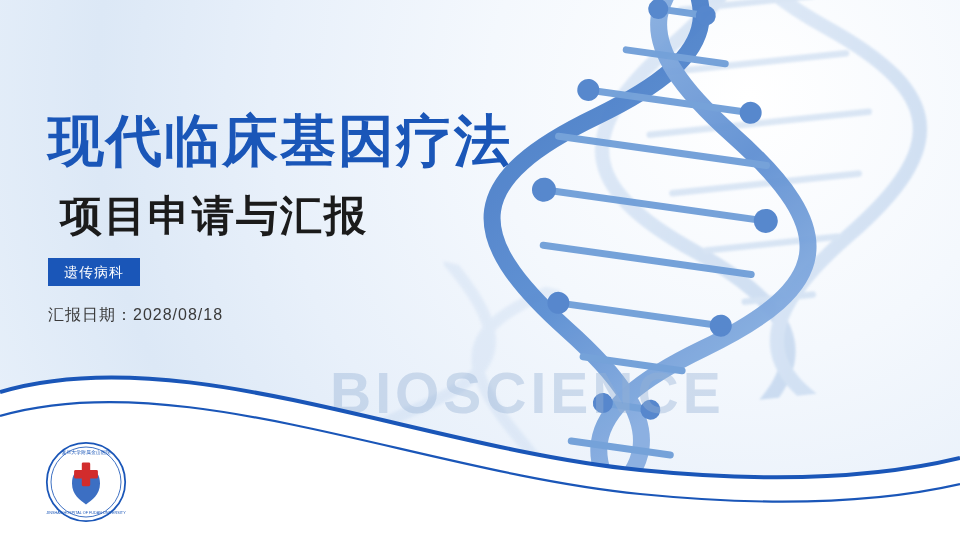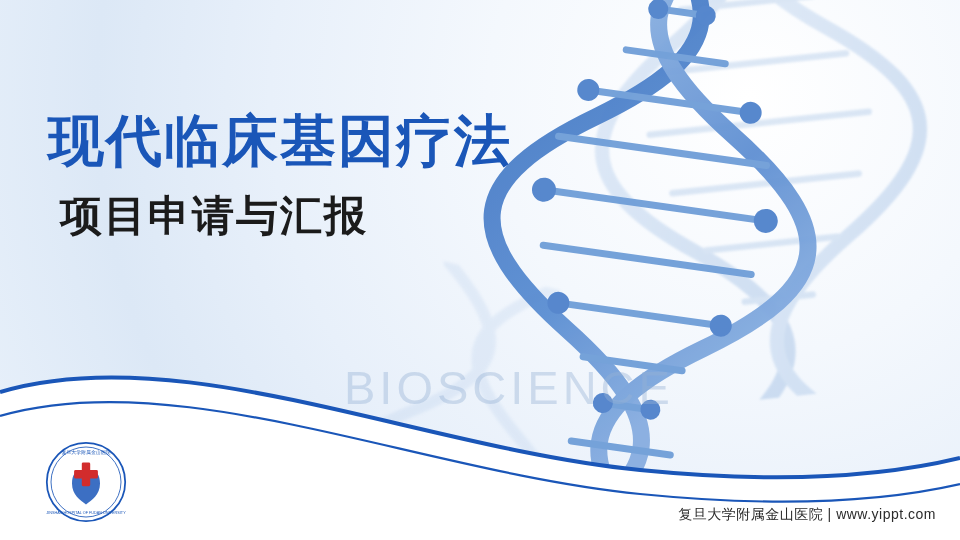--- a/index.html
+++ b/index.html
@@ -24,22 +24,22 @@
     left:520px;top:-150px;width:520px;height:520px;
     transform:rotate(-6deg) scale(1.1);
     opacity:.30;filter:blur(1.2px);
   }
   .dna-wrap.ghost{
     left:250px;top:250px;width:420px;height:420px;
     transform:rotate(14deg) scale(.9);
     opacity:.18;filter:blur(2px);
   }
   .bioword{
-    position:absolute;left:344px;top:360px;
-    font-size:47px;font-weight:normal;letter-spacing:4px;
+    position:absolute;left:330px;top:360px;
+    font-size:57px;font-weight:bold;letter-spacing:4px;
     color:rgba(150,178,212,.40);
     user-select:none;
   }
   
   .wave{position:absolute;left:0;bottom:0;width:960px;height:210px;}
   
   .title-block{position:absolute;left:48px;top:105px;}
   .t1{
     font-size:56px;font-weight:bold;color:#1a56b8;letter-spacing:2px;
     line-height:1.28;margin:0;
@@ -171,32 +171,33 @@
       <path d="M0,86 C180,34 420,142 640,164 C790,179 890,170 960,154" fill="none" stroke="#1a56b8" stroke-width="2.2"></path>
     </svg>
   </div>
 
   <div class="title-block">
     <div class="t1">现代临床基因疗法</div>
     <div class="t2">项目申请与汇报</div>
   </div>
 
   <div class="tags">
-  </div>
-
+    <div class="tag blue">遗传病科</div>
+  </div>
+
+  <div class="date">汇报日期：2028/08/18</div>
 
   <div class="logo">
     <svg viewBox="0 0 120 120" width="100%" height="100%">
       <circle cx="60" cy="60" r="56" fill="none" stroke="#1a56b8" stroke-width="2.5"></circle>
       <circle cx="60" cy="60" r="50" fill="none" stroke="#1a56b8" stroke-width="1.2"></circle>
       <path d="M40,62 C40,45 52,38 60,48 C68,38 80,45 80,62 C80,78 68,86 60,92 C52,86 40,78 40,62 Z" fill="#1a56b8" opacity="0.85"></path>
       <g fill="#d22c2c">
         <rect x="54" y="32" width="12" height="34" rx="2"></rect>
         <rect x="43" y="43" width="34" height="12" rx="2"></rect>
       </g>
       <text x="60" y="20" font-size="7" fill="#1a56b8" text-anchor="middle" font-family="'Liberation Sans',sans-serif">复旦大学附属金山医院</text>
       <text x="60" y="106" font-size="5.4" fill="#1a56b8" text-anchor="middle" font-family="'Liberation Sans',sans-serif">JINSHAN HOSPITAL OF FUDAN UNIVERSITY</text>
     </svg>
   </div>
 
-  <div class="footer-text">复旦大学附属金山医院 | www.yippt.com</div>
 
 </div>
 
 </body></html>

